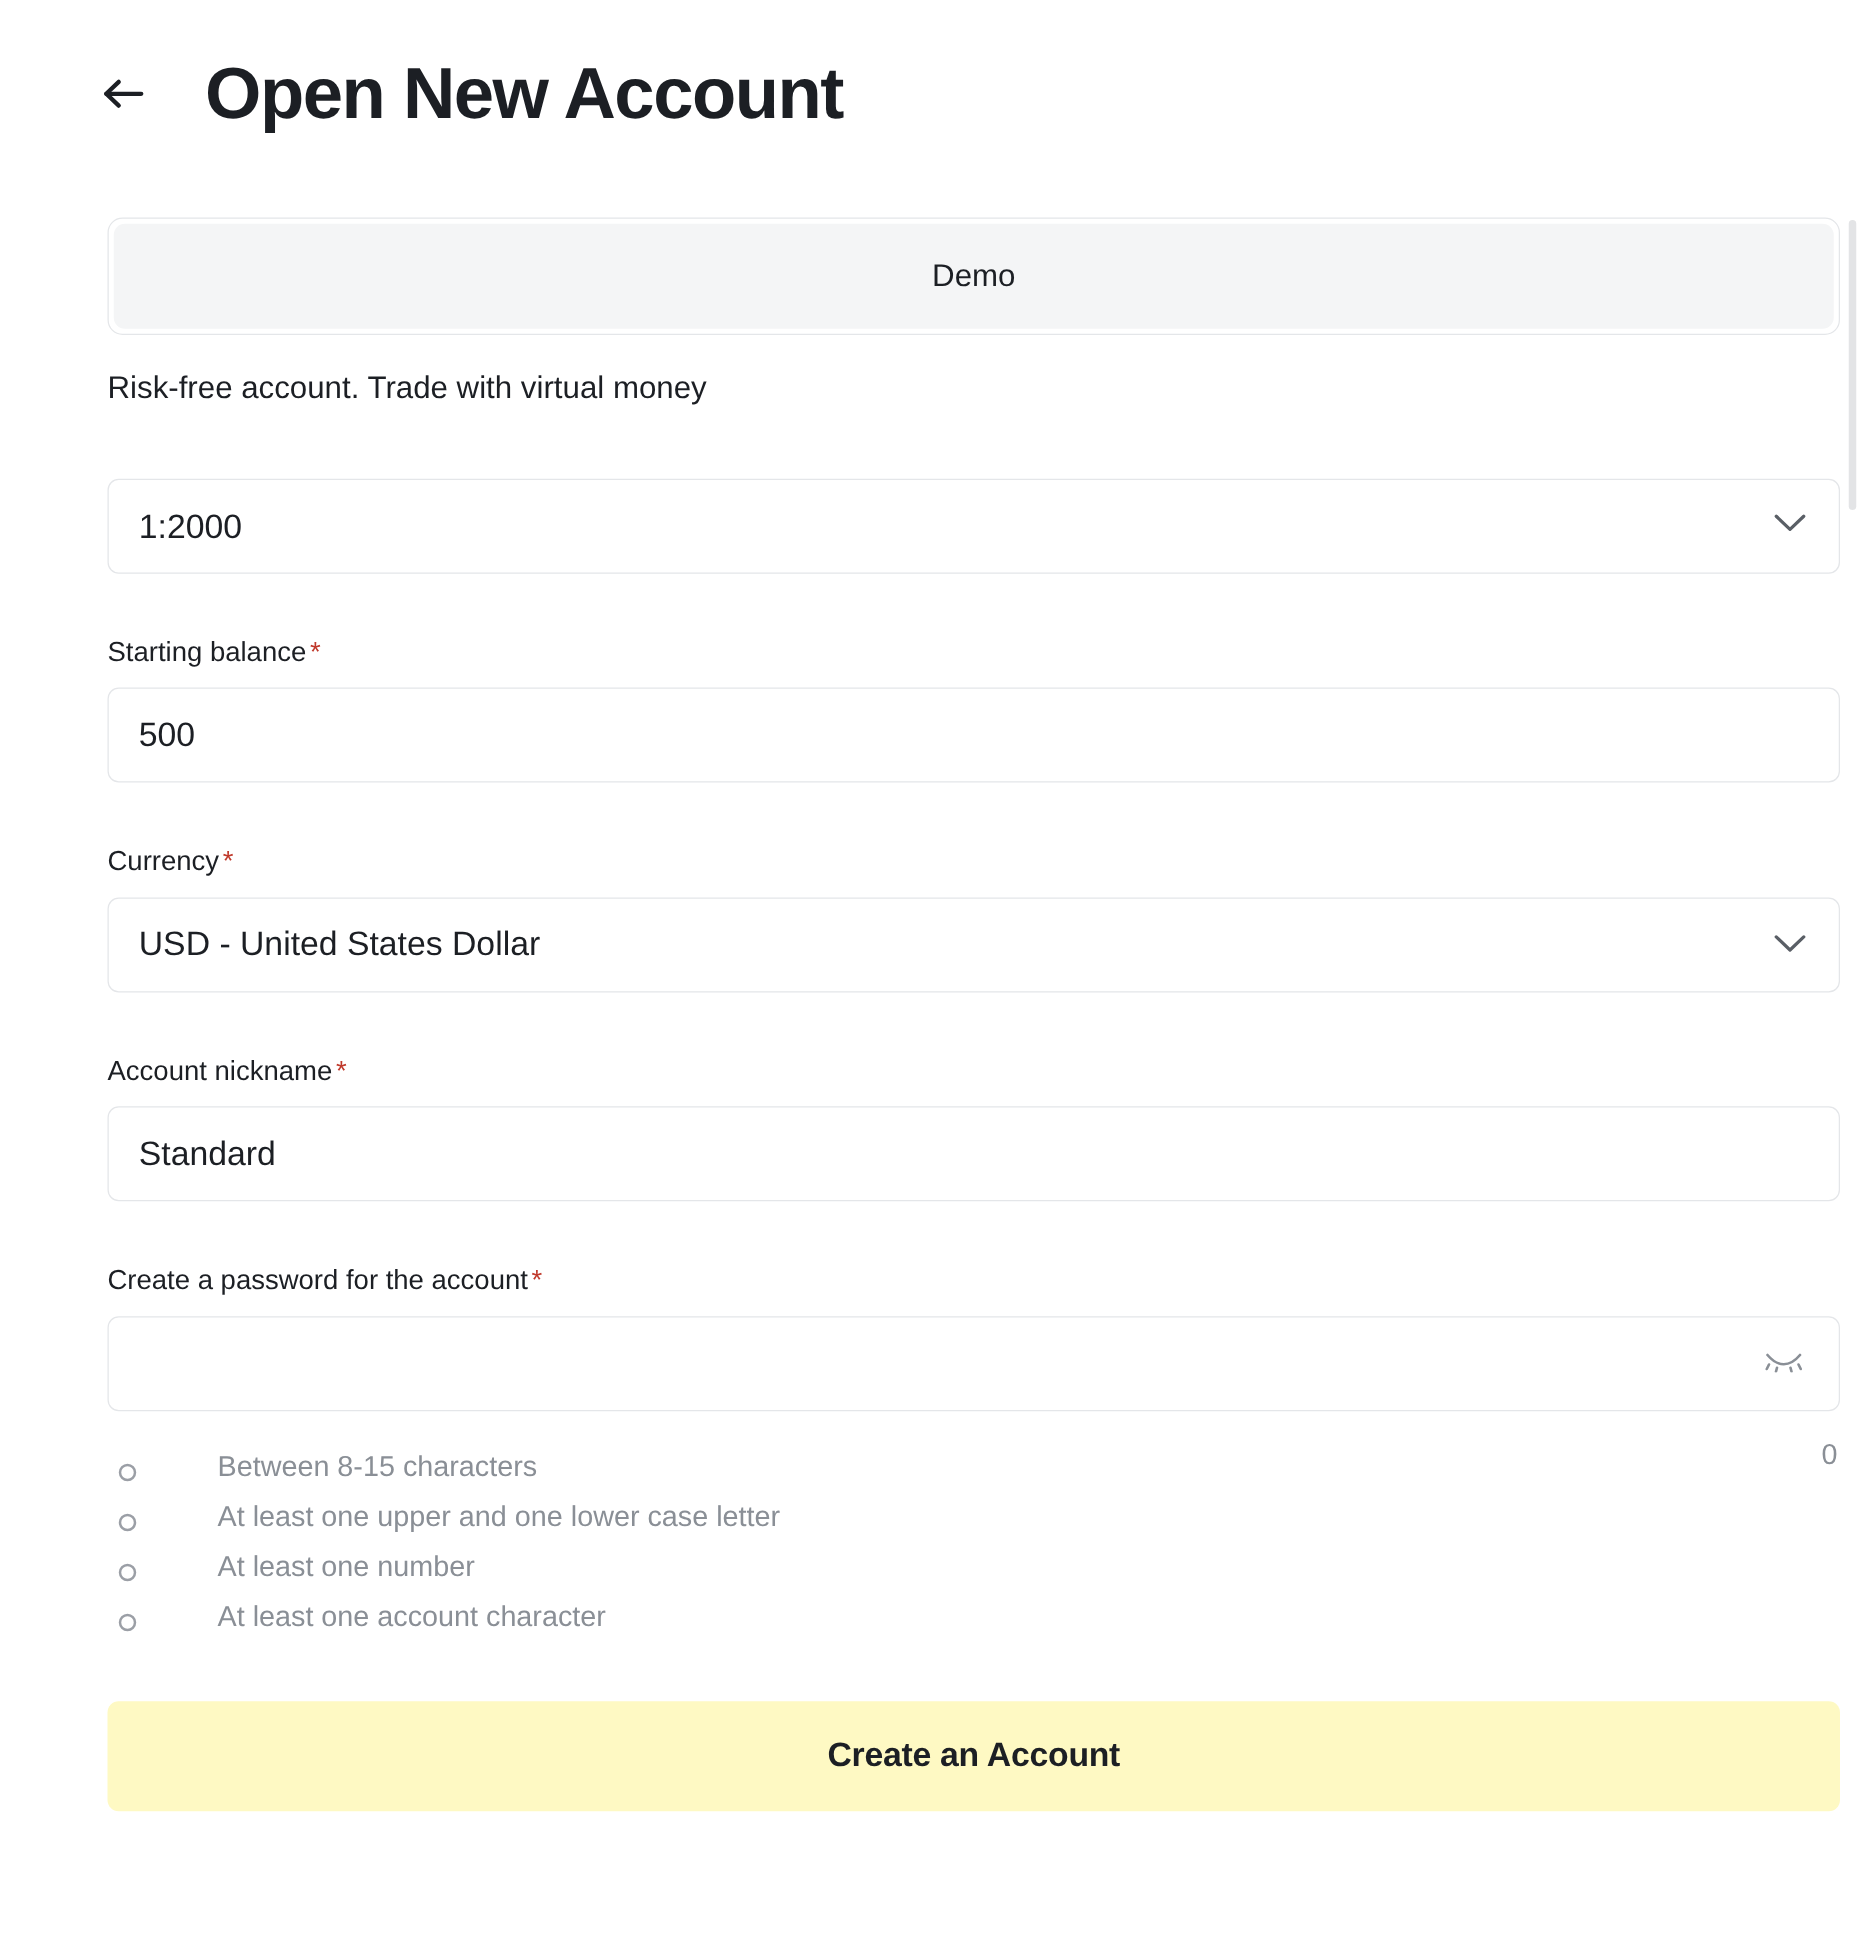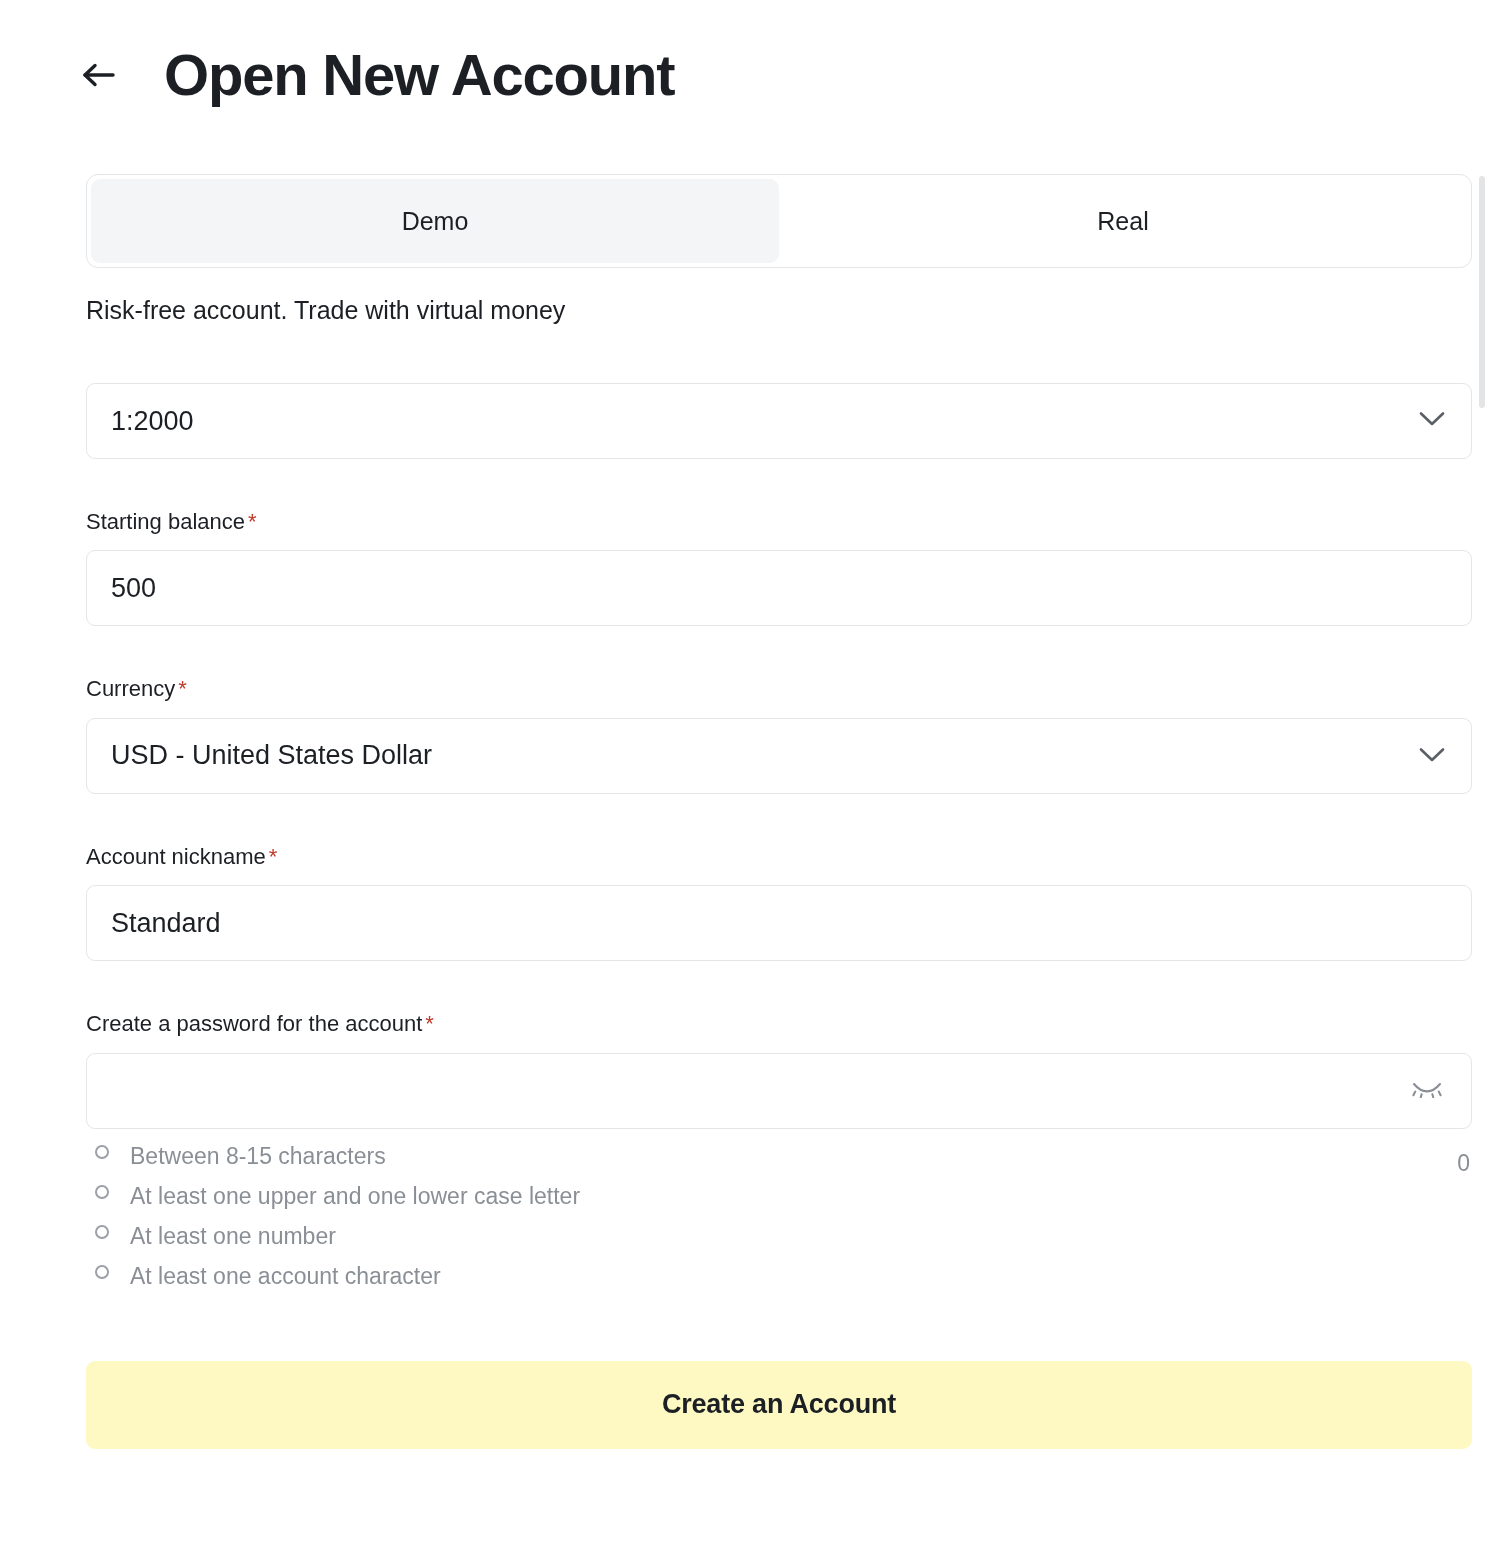--- a/index.html
+++ b/index.html
@@ -165,22 +165,23 @@
     cursor: pointer;
   }
 
   
   .rules {
     margin-top: 16px;
     position: relative;
   }
   .rule-row {
     display: flex;
-    align-items: flex-start;
+    align-items: flex-end;
     height: 40px;
+    gap: 44px;
   }
   .rule-bullet {
     width: 14px;
     height: 14px;
     border: 2px solid #9b9fa6;
     border-radius: 50%;
     flex: 0 0 auto;
     margin-left: 9px;
     margin-right: 21px;
   }
@@ -249,21 +250,20 @@
         </svg>
       </span>
     </button>
     <div class="page-title">Open New Account</div>
   </div>
 
   <div class="content">
 
     <div class="segmented">
       <button class="seg-btn active">Demo</button>
-      <button class="seg-btn">Real</button>
     </div>
 
     <div class="subtitle">Risk-free account. Trade with virtual money</div>
 
     <div class="field first">
       <div class="input-box">
         <div class="input-value">1:2000</div>
         <span class="chevron">
           <svg width="26" height="16" viewBox="0 0 26 16" fill="none" aria-hidden="true">
             <path d="M2 2.5L13 13 24 2.5" stroke="#5a5f66" stroke-width="2.6" stroke-linecap="round" stroke-linejoin="round"></path>

